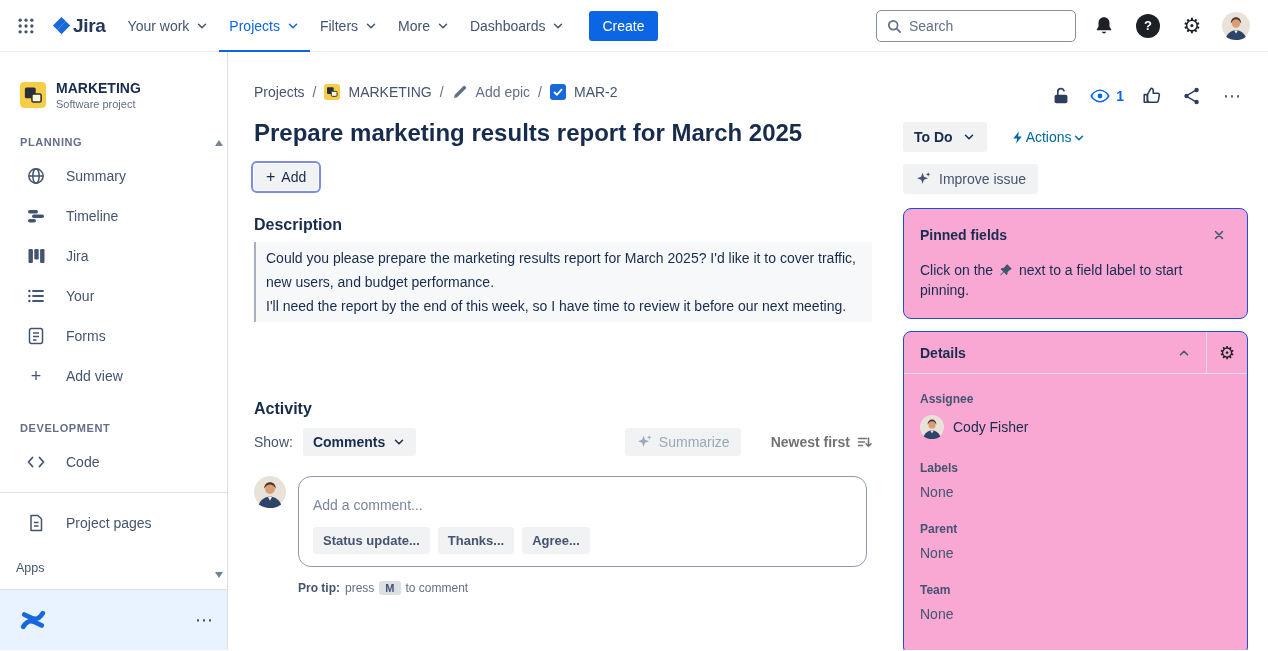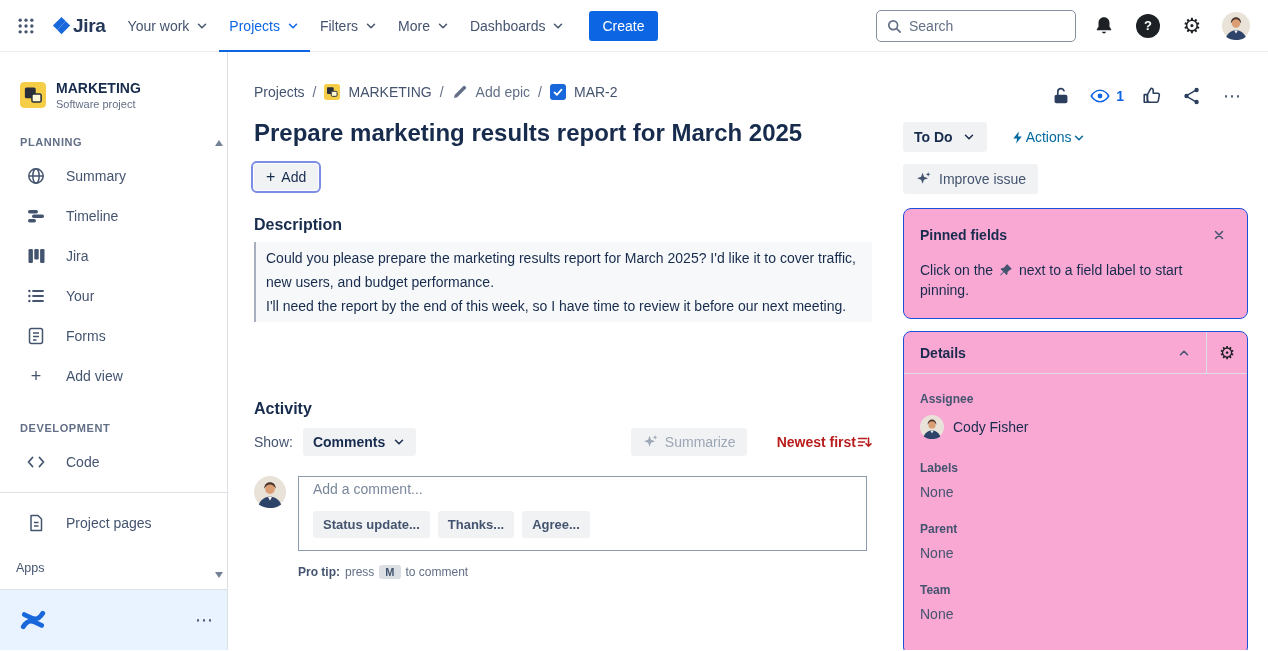--- a/index.html
+++ b/index.html
@@ -79,24 +79,24 @@
                        padding:4px 10px; line-height:24px; color:#172B4D; cursor:text; }
   .description-block p { margin:0; }
   .activity-heading { margin-top:78px; }
   .content-w { width:618px; }
   .show-row { display:flex; align-items:center; gap:10px; margin-top:10px; }
   .show-label { color:#44546F; }
   .filter-btn { display:flex; align-items:center; gap:7px; background:#F1F2F4; border-radius:3px;
                 padding:6px 10px; font-weight:600; color:#172B4D; }
   .summarize-btn { margin-left:auto; display:flex; align-items:center; gap:7px; background:#F1F2F4;
                    border-radius:3px; padding:6px 11px; color:#9DA7B5; font-weight:500; cursor:not-allowed; }
-  .sort-btn { display:flex; align-items:center; font-weight:600; color:#b91c1c; margin-left:20px;justify-content:flex-end; }
+  .sort-btn { display:flex; align-items:center; gap:6px; font-weight:600; color:#737373; margin-left:20px;justify-content:flex-end; }
   .comment-row { display:flex; gap:12px; margin-top:20px; }
   .avatar32 { width:32px; height:32px; flex:none; }
-  .comment-box { width:569px; border:1px solid #8C9BAB; border-radius:0; padding:4px 14px 12px; background:#fff; }
+  .comment-box { width:569px; border:1px solid #8C9BAB; border-radius:13px; padding:20px 14px 12px; background:#fff; }
   .comment-box input { width:100%; border:none; outline:none; font-size:14px; color:#172B4D; }
   .comment-box input::placeholder { color:#7A869A; }
   .chips { display:flex; gap:8px; margin-top:14px; }
   .chip { background:#F1F2F4; border-radius:3px; padding:6px 10px; font-size:13px; font-weight:600; color:#44546F; }
   .pro-tip { margin-top:14px; margin-left:44px; font-size:12px; color:#626F86; display:flex; align-items:center; gap:5px; }
   .pro-tip b { color:#44546F; }
   .keycap { background:#DCDFE4; border-radius:3px; padding:1px 6px; font-size:11px; font-weight:700; color:#44546F; }
 
   
   .right-panel { width:345px; flex:none; margin-right:20px; padding-top:28px; }

